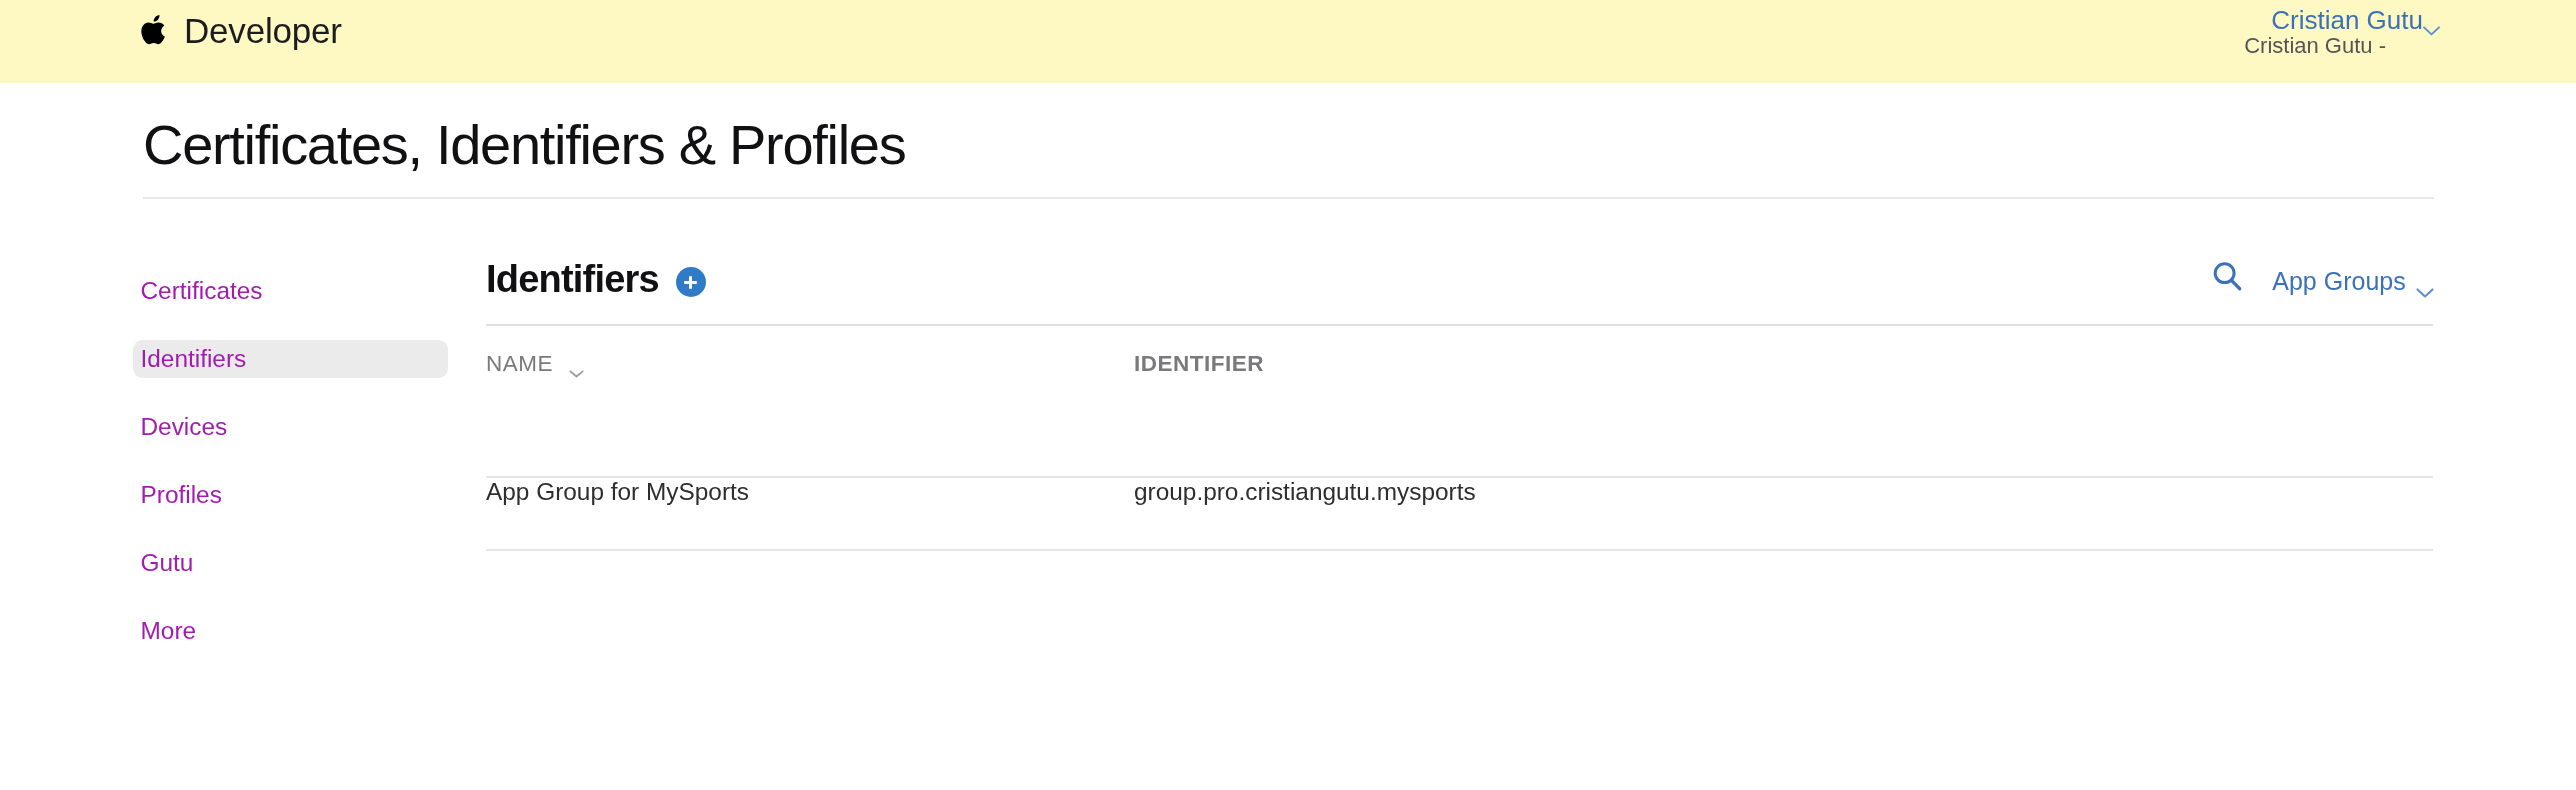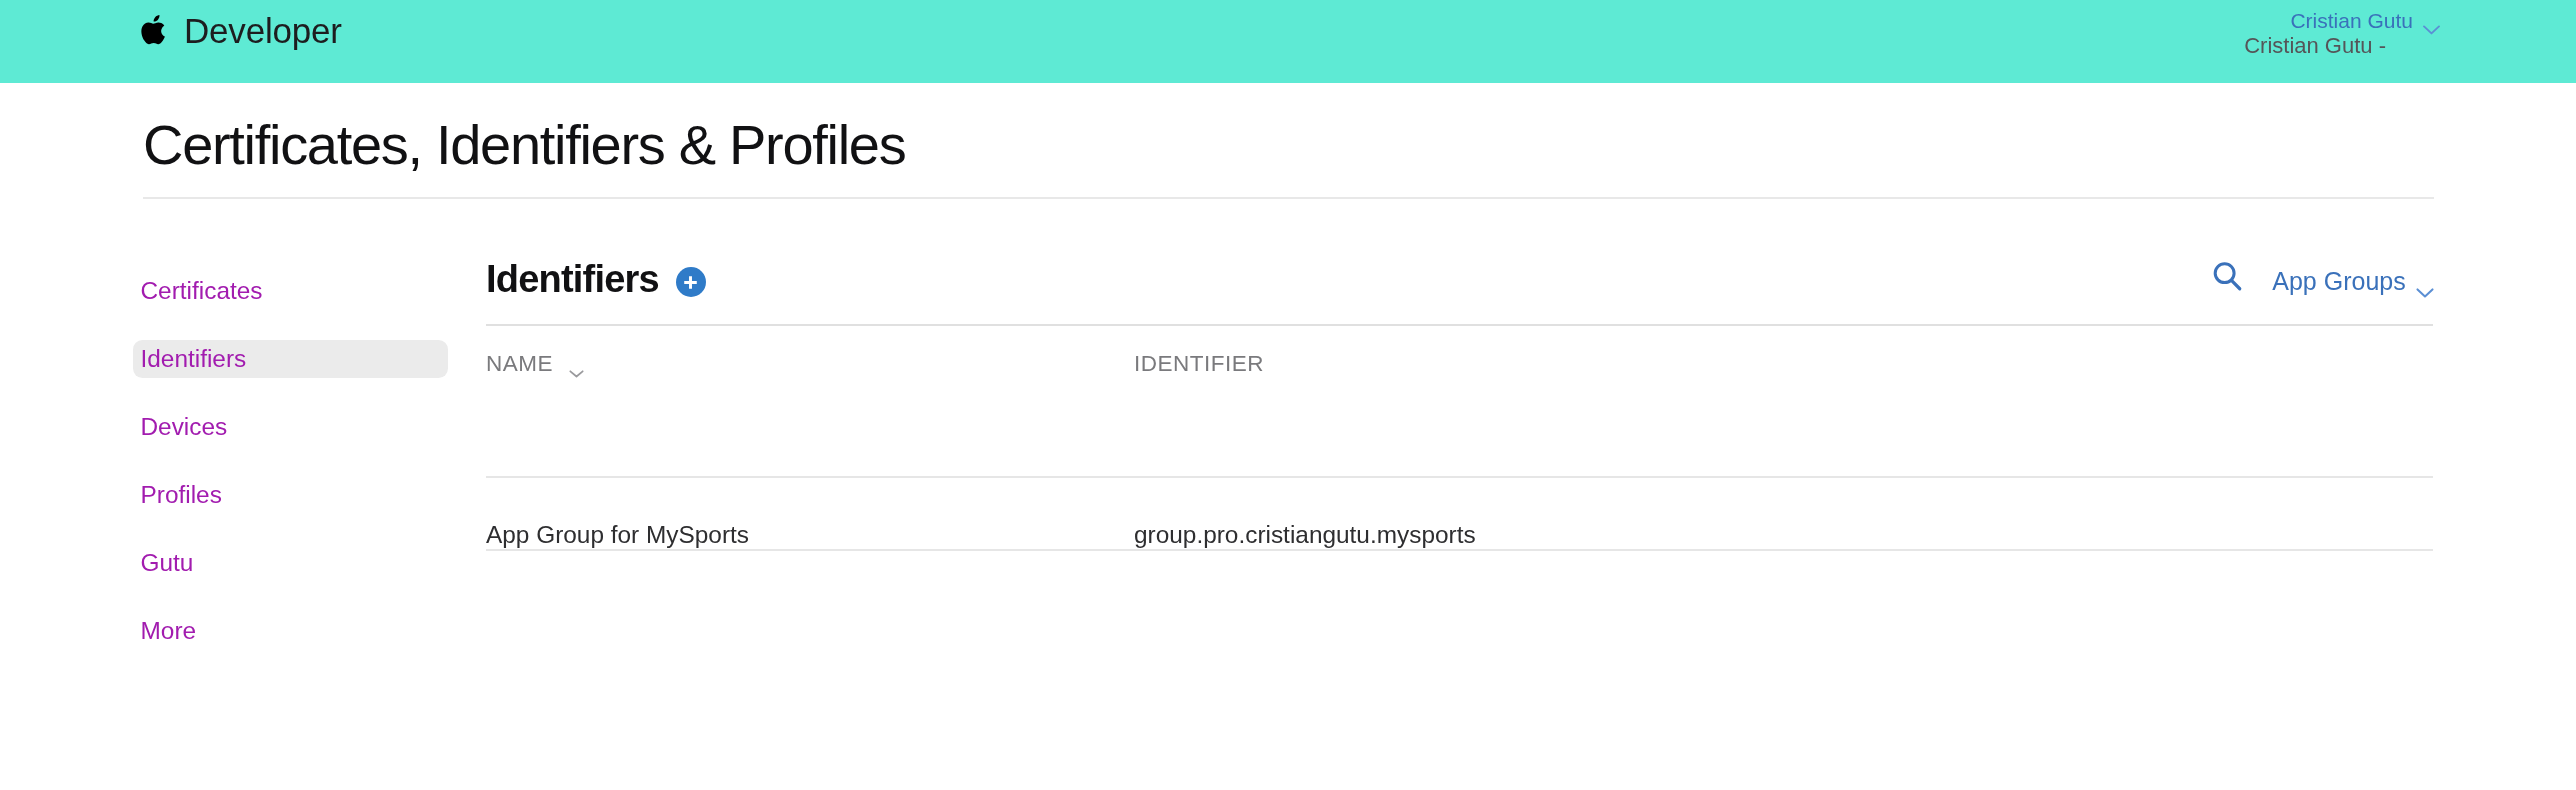--- a/index.html
+++ b/index.html
@@ -12,21 +12,21 @@
     font-family: "Liberation Sans", sans-serif;
     -webkit-font-smoothing: antialiased;
   }
 
   
   .globalnav {
     position: absolute;
     left: 0; top: 0;
     width: 2576px;
     height: 83px;
-    background: #5eead4;
+    background: #fef9c3;
   }
   .globalnav-logo {
     position: absolute;
     left: 139px; top: 11.3px;
     display: flex;
     align-items: center;
     gap: 13px;
   }
   .apple-glyph {
     display: block;
@@ -42,22 +42,22 @@
   }
   .account-block {
     position: absolute;
     right: 136px; top: 0;
     width: 394px;
     text-align: right;
   }
   .account-link {
     display: inline-flex;
     align-items: center;
-    gap: 10px;
-    font-size: 21px;
+    gap: 0;
+    font-size: 26px;
     color: #3a71ba;
     line-height: 23.5px;
     margin-top: 9.4px;
     cursor: pointer;
     white-space: nowrap;
   }
   .account-team {
     display: block;
     font-size: 22px;
     color: #555558;
@@ -193,27 +193,27 @@
     font-size: 22.5px;
     color: #7a7a7d;
     letter-spacing: 0.5px;
     line-height: 24.4px;
     display: flex;
     align-items: flex-start;
     gap: 16px;
     white-space: nowrap;
   }
   .th-name { width: 648px; cursor: pointer; }
-  .th-identifier { flex: 1; }
+  .th-identifier { flex: 1; font-weight: bold; }
   .th .chev-sm { margin-top: 7.5px; }
 
   .trow {
     display: flex;
     height: 71px;
-    align-items: flex-end;
+    align-items: flex-start;
     cursor: pointer;
   }
   .td {
     font-size: 24.4px;
     color: #2e2e30;
     line-height: 28px;
     white-space: nowrap;
   }
   .td-name { width: 648px; }
   .td-identifier { flex: 1; }

